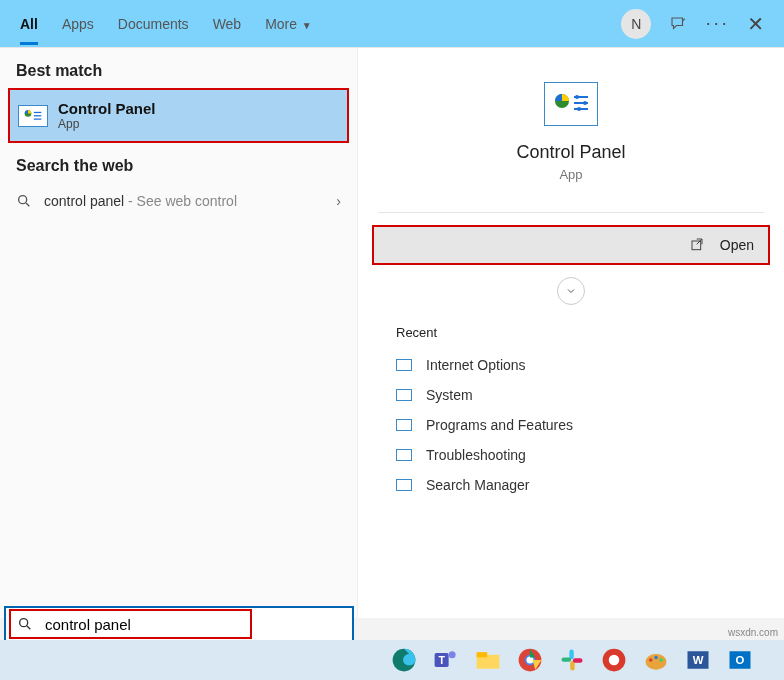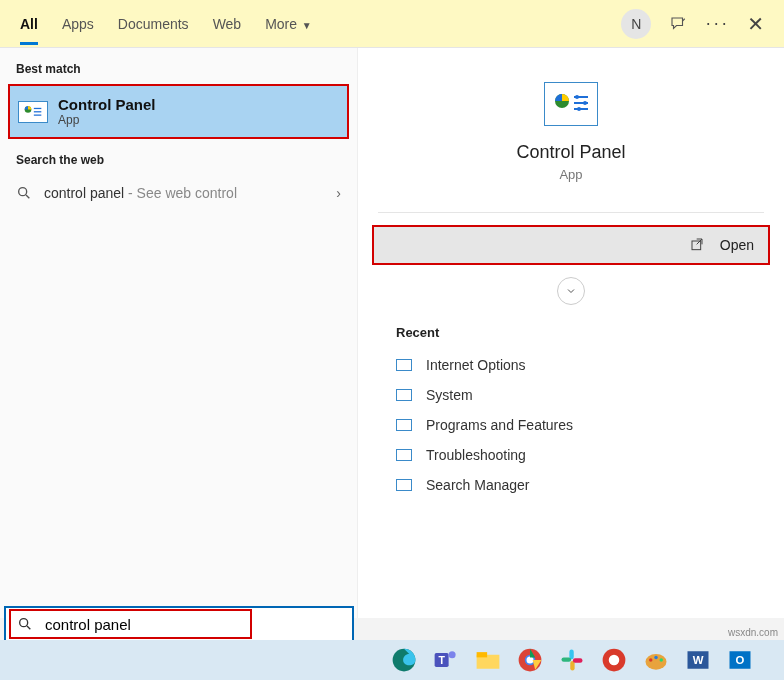--- a/index.html
+++ b/index.html
@@ -1,33 +1,33 @@
 <!DOCTYPE html>
 <html><head>
 <meta charset="utf-8">
 <style>
 * { box-sizing: border-box; margin: 0; padding: 0; font-family: "Segoe UI", sans-serif; }
 body { width: 784px; height: 680px; background: #f3f3f3; position: relative; overflow: hidden; }
 
-.topbar { height: 48px; display: flex; align-items: center; padding: 0 20px; background: #fef9c3; border-bottom: 1px solid #e5e5e5; }
+.topbar { height: 48px; display: flex; align-items: center; padding: 0 20px; background: #7dd3fc; border-bottom: 1px solid #e5e5e5; }
 .tabs { display: flex; gap: 24px; }
 .tab { font-size: 14px; color: #555; padding: 14px 0 10px; cursor: pointer; }
 .tab.active { color: #111; font-weight: 600; border-bottom: 3px solid #0078d4; }
 .tab .caret { font-size: 10px; margin-left: 2px; }
 .topbar-right { margin-left: auto; display: flex; align-items: center; gap: 18px; }
 .avatar { width: 30px; height: 30px; border-radius: 50%; background: #e5e5e5; display: flex; align-items: center; justify-content: center; font-size: 14px; color: #444; }
 .top-icon { width: 18px; height: 18px; cursor: pointer; }
 .dots { font-size: 18px; color: #444; letter-spacing: 2px; cursor: pointer; }
 .close-x { font-size: 20px; color: #444; cursor: pointer; }
 
 .main { display: flex; height: 570px; }
 .left { width: 357px; background: #fafafa; }
 .right { flex: 1; background: #fff; border-left: 1px solid #eee; padding-top: 24px; }
 
-.section-label { font-size: 12px; font-weight: 600; color: #222; padding: 14px 16px 8px; }
+.section-label { font-size: 16px; font-weight: 600; color: #222; padding: 14px 16px 8px; }
 
 .best-match { margin: 0 8px; border: 2px solid #d20000; background: #a9d3f2; display: flex; align-items: center; padding: 10px 8px; cursor: pointer; }
 .cp-icon { width: 30px; height: 22px; background: #fff; border: 1px solid #3a8ac9; display: flex; align-items: center; justify-content: center; margin-right: 10px; }
 .cp-icon svg { width: 20px; height: 14px; }
 .bm-title { font-size: 15px; font-weight: 600; color: #111; }
 .bm-sub { font-size: 12px; color: #444; }
 
 .web-row { display: flex; align-items: center; padding: 10px 16px; cursor: pointer; }
 .search-mini { width: 16px; height: 16px; margin-right: 12px; }
 .web-text { font-size: 14px; color: #333; }
@@ -38,21 +38,21 @@
 .preview-title { text-align: center; font-size: 18px; color: #222; }
 .preview-sub { text-align: center; font-size: 13px; color: #777; margin-top: 4px; margin-bottom: 30px; }
 .divider { height: 1px; background: #e5e5e5; margin: 0 20px; }
 
 .open-row { margin: 12px 14px 12px 14px; border: 2px solid #d20000; background: #e6e6e6; display: flex; align-items: center; padding: 10px 14px; cursor: pointer; justify-content: flex-end; }
 .open-row svg { width: 16px; height: 16px; margin-right: 14px; }
 .open-label { font-size: 14px; color: #222; }
 
 .expand { width: 28px; height: 28px; border: 1px solid #ccc; border-radius: 50%; display: flex; align-items: center; justify-content: center; margin: 6px auto 14px; cursor: pointer; }
 
-.recent-label { font-size: 13px; font-weight: 700; color: #222; padding: 6px 38px 10px; }
+.recent-label { font-size: 13px; font-weight: 400; color: #222; padding: 6px 38px 10px; }
 .recent-item { display: flex; align-items: center; padding: 7px 38px; cursor: pointer; font-size: 14px; color: #333; }
 .recent-item .mini { width: 16px; height: 12px; background: #fff; border: 1px solid #3a8ac9; margin-right: 14px; }
 
 .searchbar { position: absolute; bottom: 38px; left: 4px; width: 350px; height: 36px; background: #fff; border: 2px solid #0066b4; display: flex; align-items: center; }
 .search-red { border: 2px solid #d20000; height: 30px; margin: 0 3px; display: flex; align-items: center; flex: 0 0 230px; }
 .searchbar input { border: none; outline: none; font-size: 15px; padding: 0 6px; flex: 1; }
 .mag { width: 16px; height: 16px; margin: 0 6px; }
 
 .taskbar { position: absolute; bottom: 0; left: 0; right: 0; height: 40px; background: #d9e8f3; display: flex; align-items: center; padding-left: 390px; gap: 14px; }
 .tb-icon { width: 28px; height: 28px; position: relative; cursor: pointer; }

